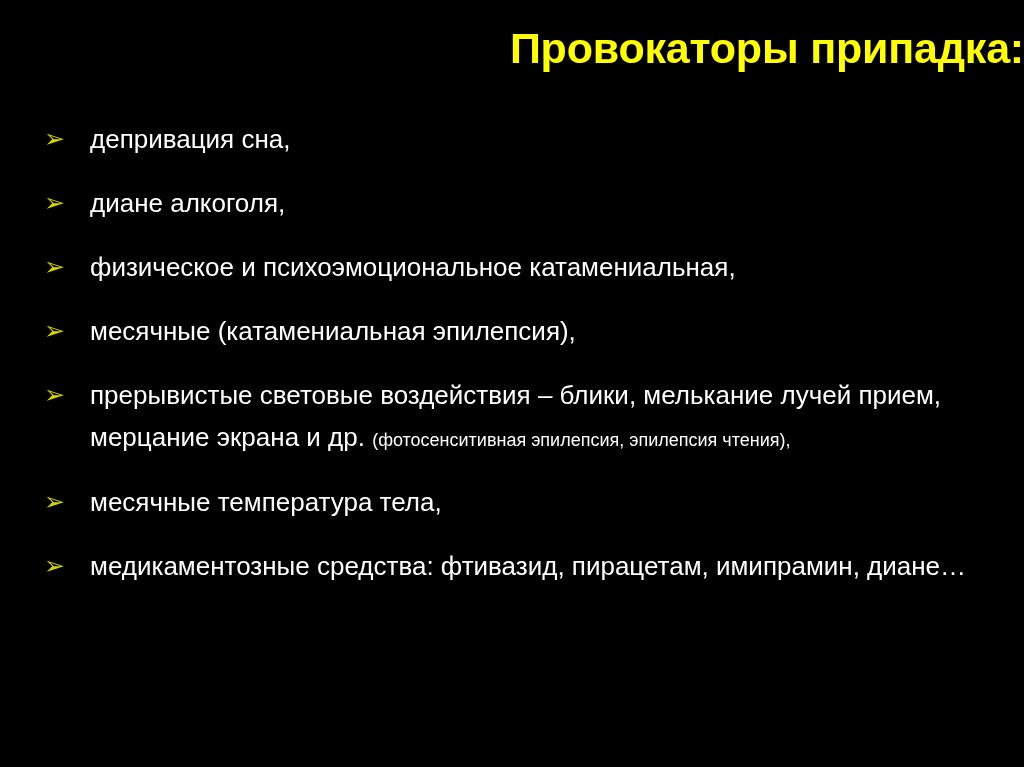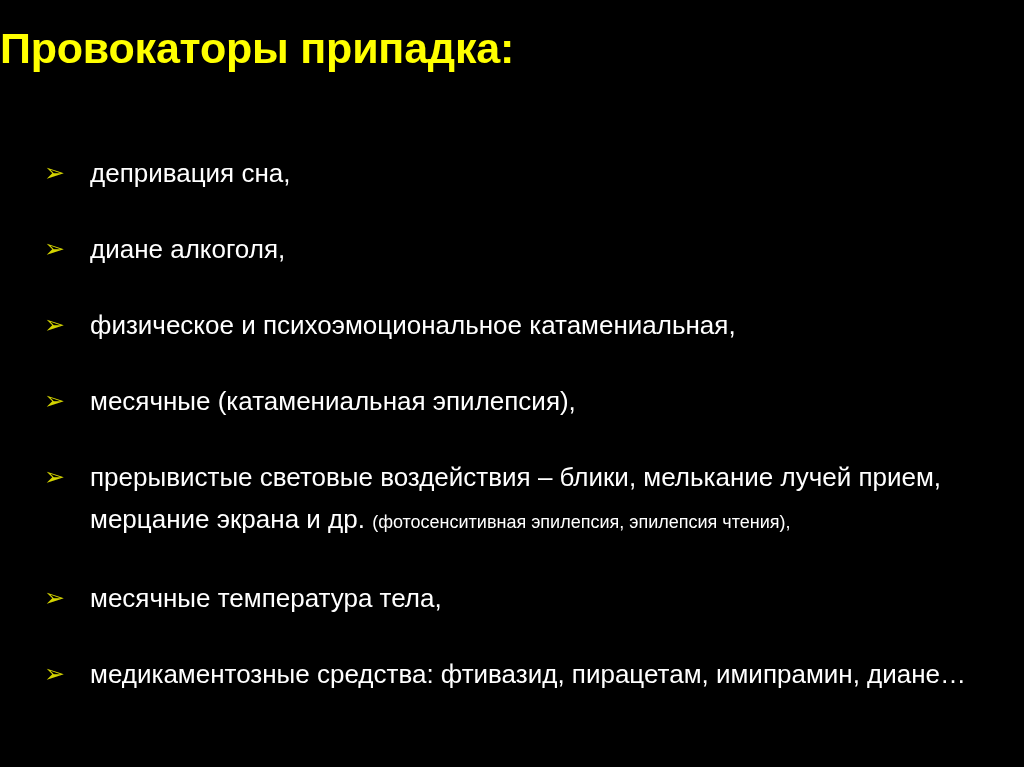--- a/index.html
+++ b/index.html
@@ -16,21 +16,21 @@
     font-family: "Liberation Sans", sans-serif;
     -webkit-font-smoothing: antialiased;
   }
 
   
   .slide-title {
     position: absolute;
     left: 0;
     top: 26px;
     width: 1024px;
-    text-align: left;
+    text-align: right;
     color: #FFFF00;
     font-size: 43px;
     font-weight: bold;
     letter-spacing: -0.2px;
     line-height: 1.05;
     white-space: nowrap;
   }
 
   
   .bullet-list {
@@ -57,21 +57,20 @@
     width: 30px;
     height: 42px;
     line-height: 42px;
     color: #D4D400;
     font-size: 25px;
     font-family: "DejaVu Sans", sans-serif;
     text-align: left;
   }
   .bullet-text {
     display: block;
-    margin-top: 34px;
   }
   .small-note {
     font-size: 18px;
   }
 </style>
 </head>
 <body>
 
 <div class="slide">
 

